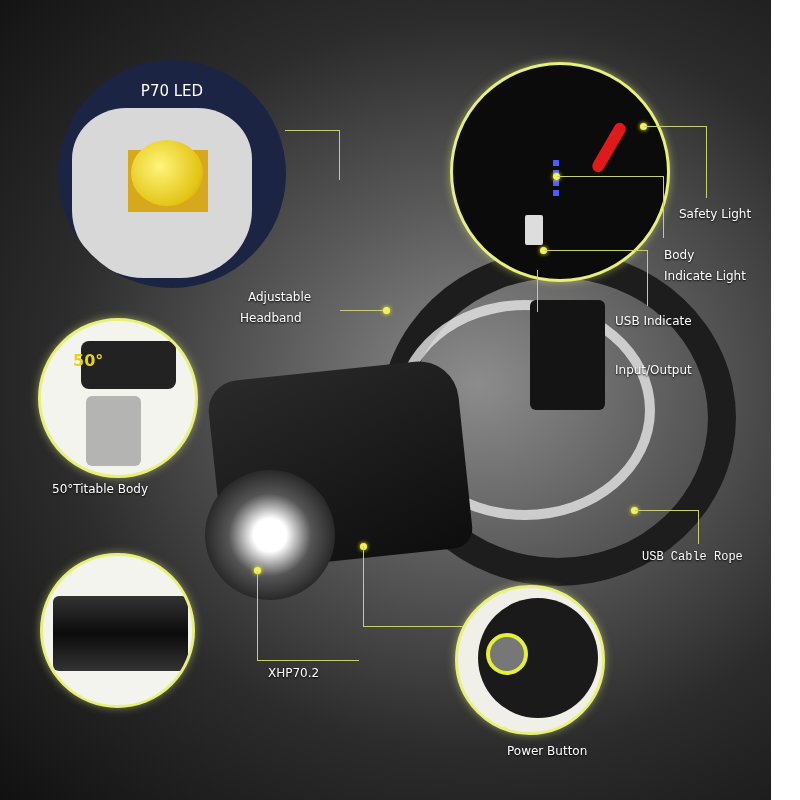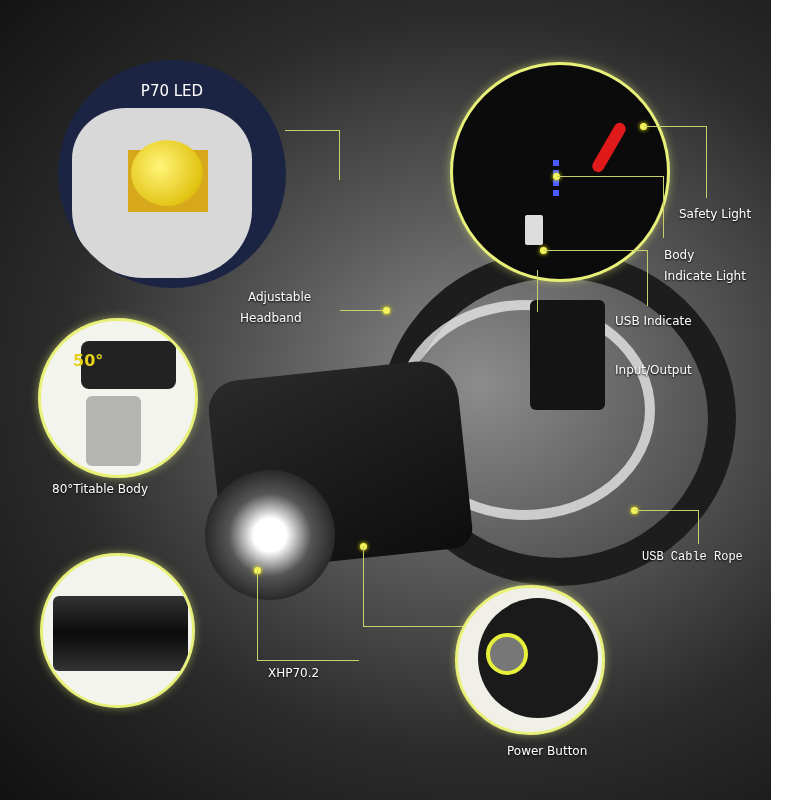--- a/index.html
+++ b/index.html
@@ -70,21 +70,21 @@
   <div class="label" style="left:248px;top:287px;">Adjustable</div>
   <div class="label" style="left:240px;top:308px;">Headband</div>
   <div class="line" style="left:340px;top:310px;width:45px;height:1px;"></div>
   <div class="dot" style="left:383px;top:307px;"></div>
 
   <div class="circle ring" style="left:38px;top:318px;width:160px;height:160px;background:#f4f4ee;">
     <div style="position:absolute;left:40px;top:20px;width:95px;height:48px;background:#222;border-radius:8px;"></div>
     <div style="position:absolute;left:45px;top:75px;width:55px;height:70px;background:#999;opacity:.7;border-radius:6px;"></div>
     <div style="position:absolute;left:32px;top:30px;color:#e6d21a;font-weight:bold;font-size:16px;">50°</div>
   </div>
-  <div class="label" style="left:52px;top:479px;">80°Titable Body</div>
+  <div class="label" style="left:52px;top:479px;">50°Titable Body</div>
 
   <div class="circle ring" style="left:40px;top:553px;width:155px;height:155px;background:#f4f4ee;">
     <div style="position:absolute;left:10px;top:40px;width:135px;height:75px;background:linear-gradient(#333,#0b0b0b,#333);border-radius:6px;"></div>
   </div>
 
   <div class="dot" style="left:254px;top:567px;"></div>
   <div class="line" style="left:257px;top:571px;width:1px;height:90px;"></div>
   <div class="line" style="left:257px;top:660px;width:102px;height:1px;"></div>
   <div class="label" style="left:268px;top:663px;">XHP70.2</div>
 

